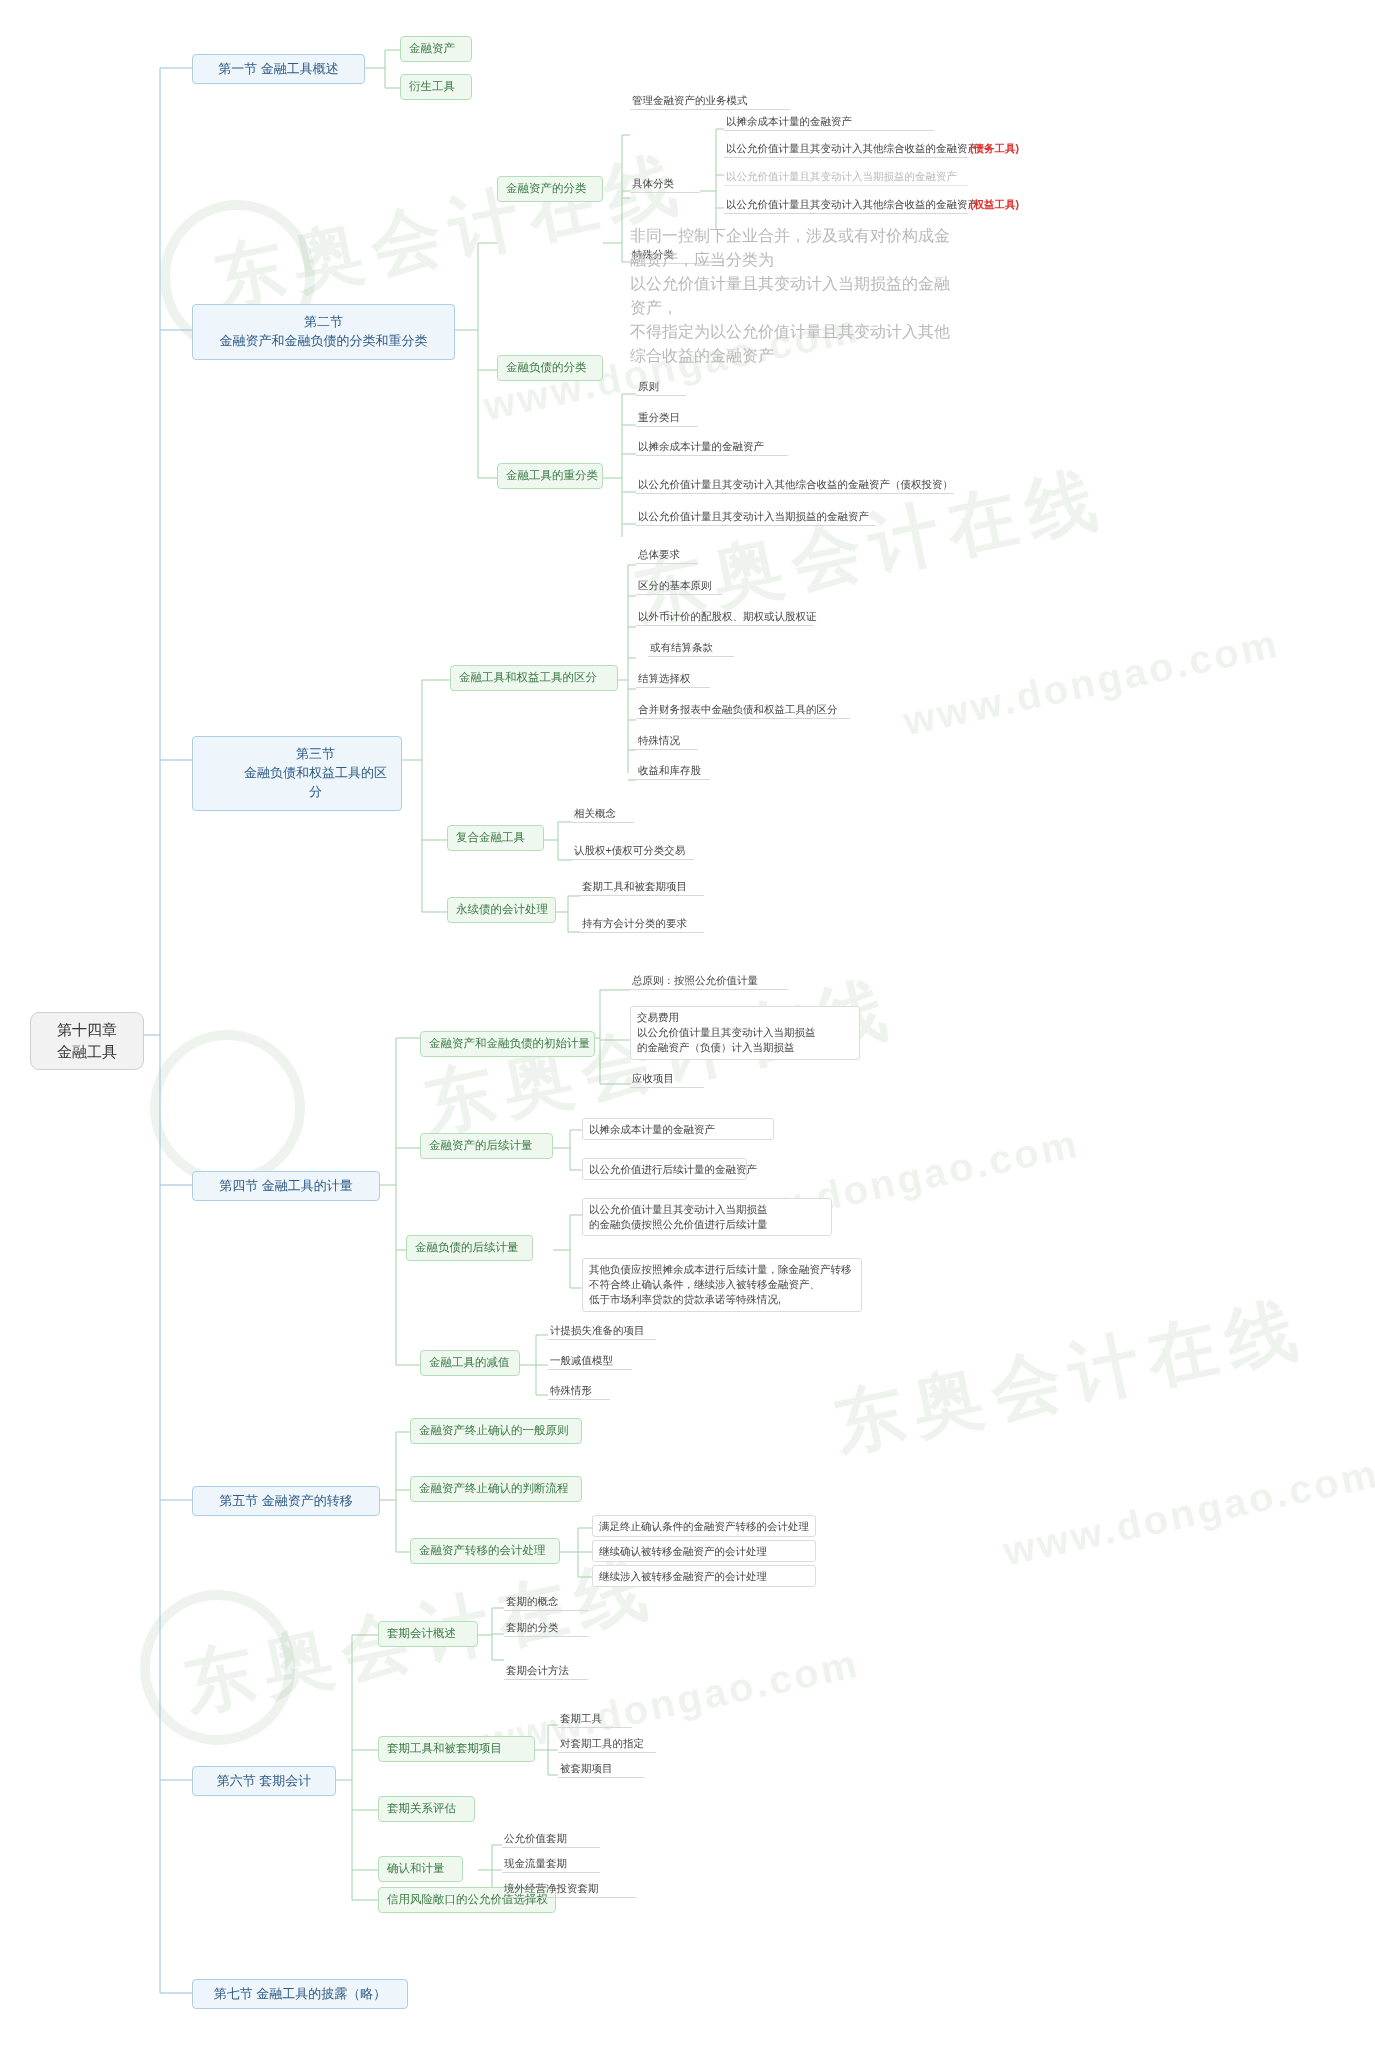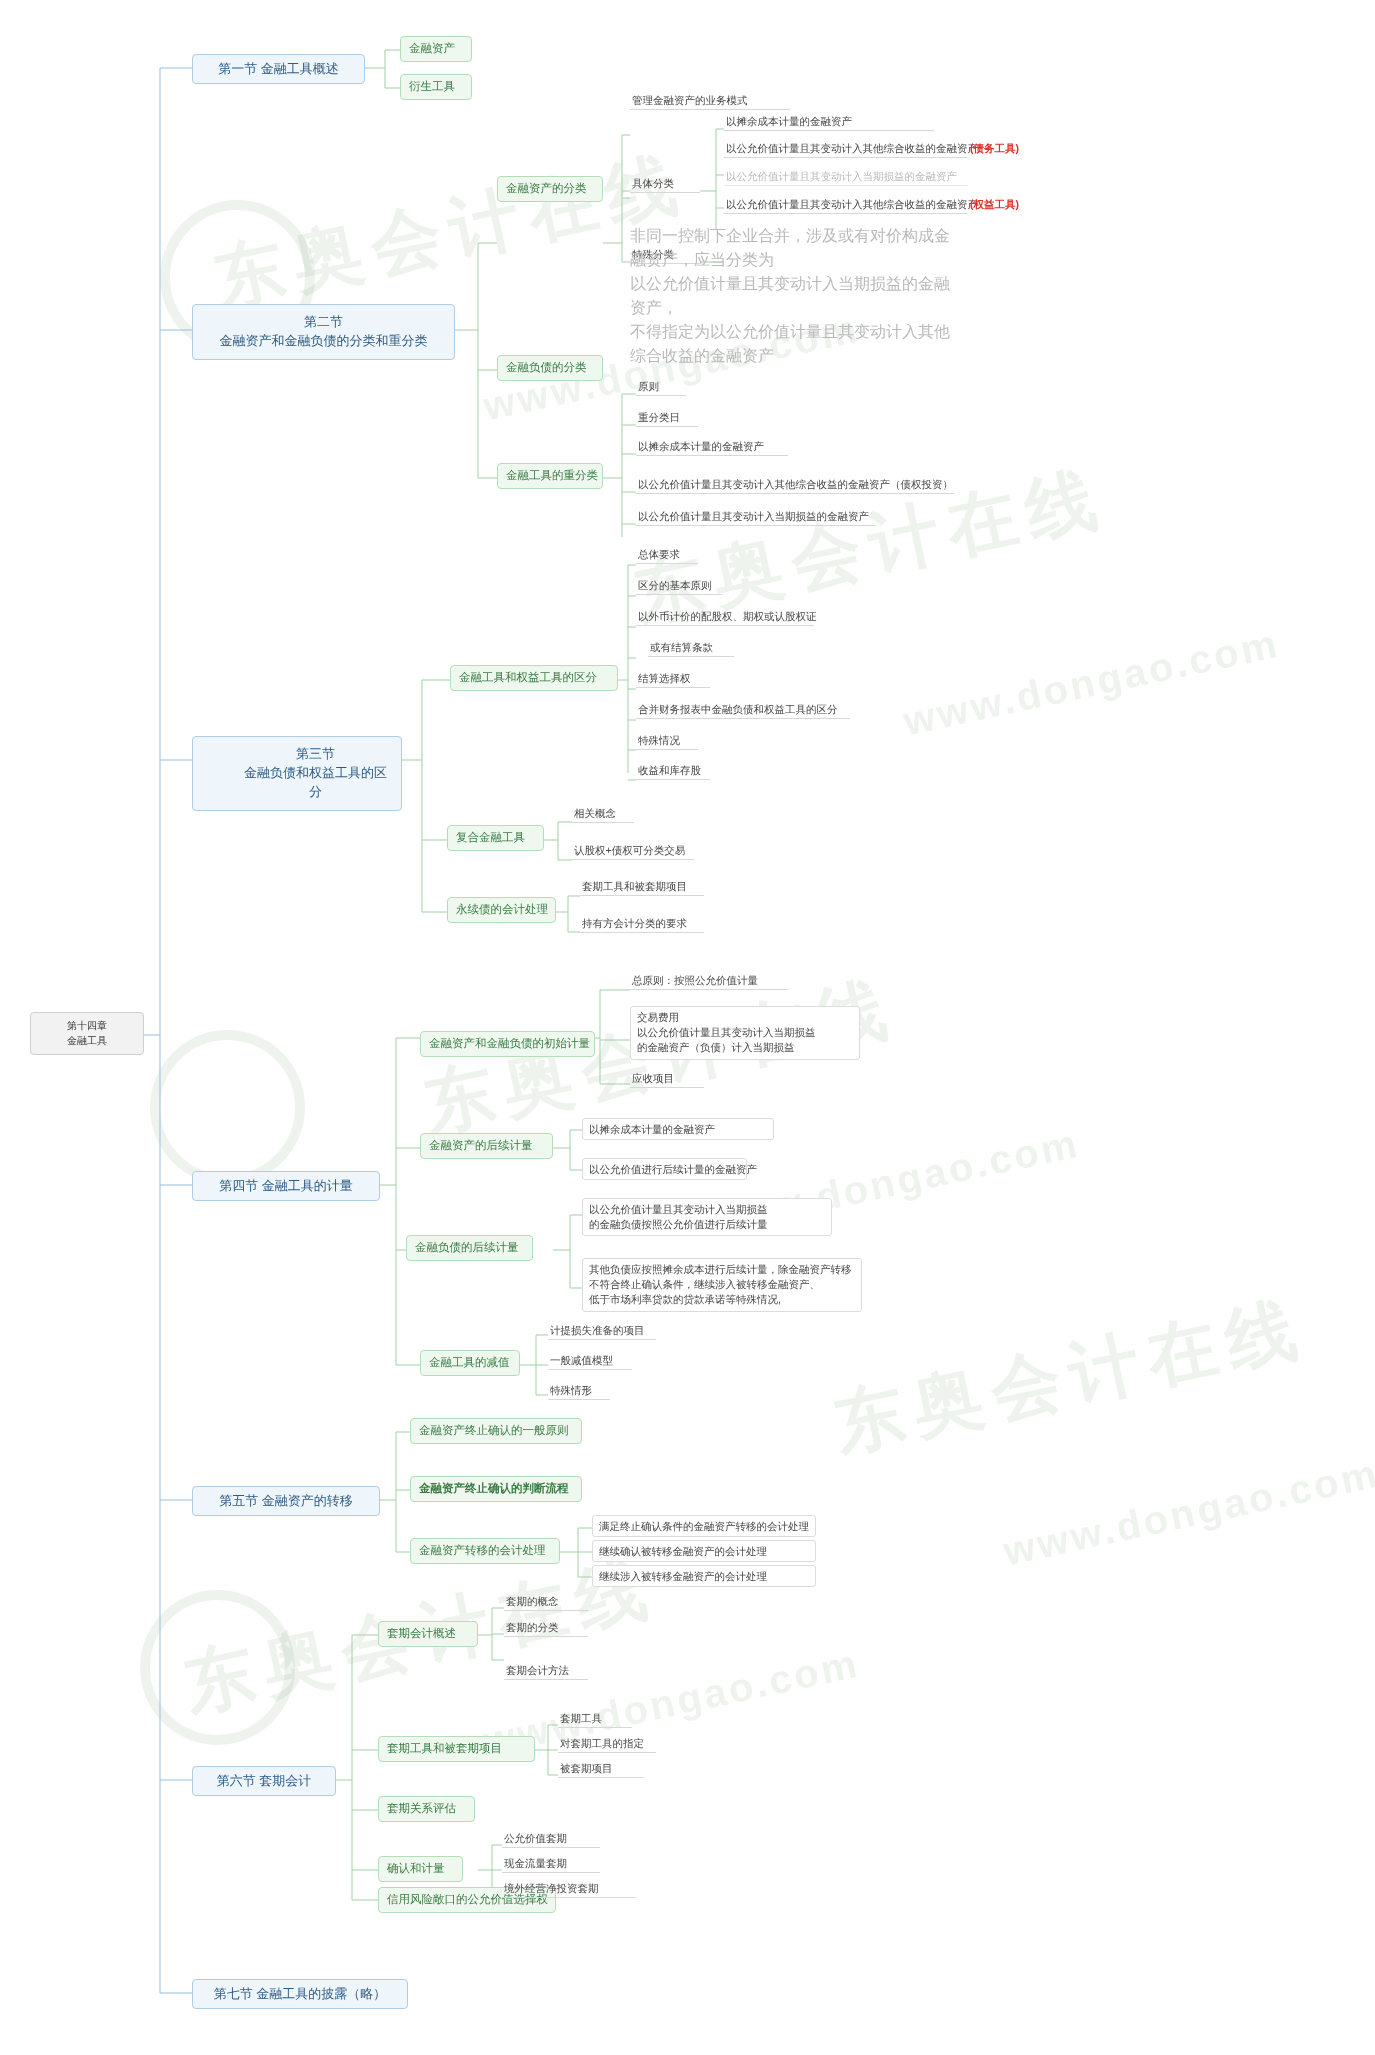--- a/index.html
+++ b/index.html
@@ -19,23 +19,23 @@
     display:flex;
     align-items:center;
     white-space:pre;
     line-height:1.35;
   }
 
   
   .n-root {
     background:#f2f2f2;
     border:1px solid #cfcfcf;
-    border-radius:4px;
+    border-radius:9px;
     color:#333;
-    font-size:10px;
+    font-size:15px;
     padding:6px 10px;
     justify-content:center;
     text-align:center;
   }
 
   
   .n-l1 {
     background:#eef5fb;
     border:1px solid #aecde6;
     border-radius:4px;
@@ -345,21 +345,21 @@
 不符合终止确认条件，继续涉入被转移金融资产、
 低于市场利率贷款的贷款承诺等特殊情况,</div>
 
   <div class="node n-leaf" style="left:548px; top:1322px; width:108px;">计提损失准备的项目</div>
   <div class="node n-leaf" style="left:548px; top:1352px; width:84px;">一般减值模型</div>
   <div class="node n-leaf" style="left:548px; top:1382px; width:62px;">特殊情形</div>
 
   <div class="node n-l1" style="left:192px; top:1486px; width:188px;">第五节 金融资产的转移</div>
 
   <div class="node n-l2" style="left:410px; top:1418px; width:172px;">金融资产终止确认的一般原则</div>
-  <div class="node n-l2" style="left:410px; top:1476px; width:172px;font-weight:bold;">金融资产终止确认的判断流程</div>
+  <div class="node n-l2" style="left:410px; top:1476px; width:172px;">金融资产终止确认的判断流程</div>
   <div class="node n-l2" style="left:410px; top:1538px; width:150px;">金融资产转移的会计处理</div>
 
   <div class="node n-l3" style="left:592px; top:1515px; width:224px;">满足终止确认条件的金融资产转移的会计处理</div>
   <div class="node n-l3" style="left:592px; top:1540px; width:224px;">继续确认被转移金融资产的会计处理</div>
   <div class="node n-l3" style="left:592px; top:1565px; width:224px;">继续涉入被转移金融资产的会计处理</div>
 
   <div class="node n-l1" style="left:192px; top:1766px; width:144px;">第六节 套期会计</div>
 
   <div class="node n-l2" style="left:378px; top:1621px; width:100px;">套期会计概述</div>
   <div class="node n-l2" style="left:378px; top:1736px; width:157px;">套期工具和被套期项目</div>

